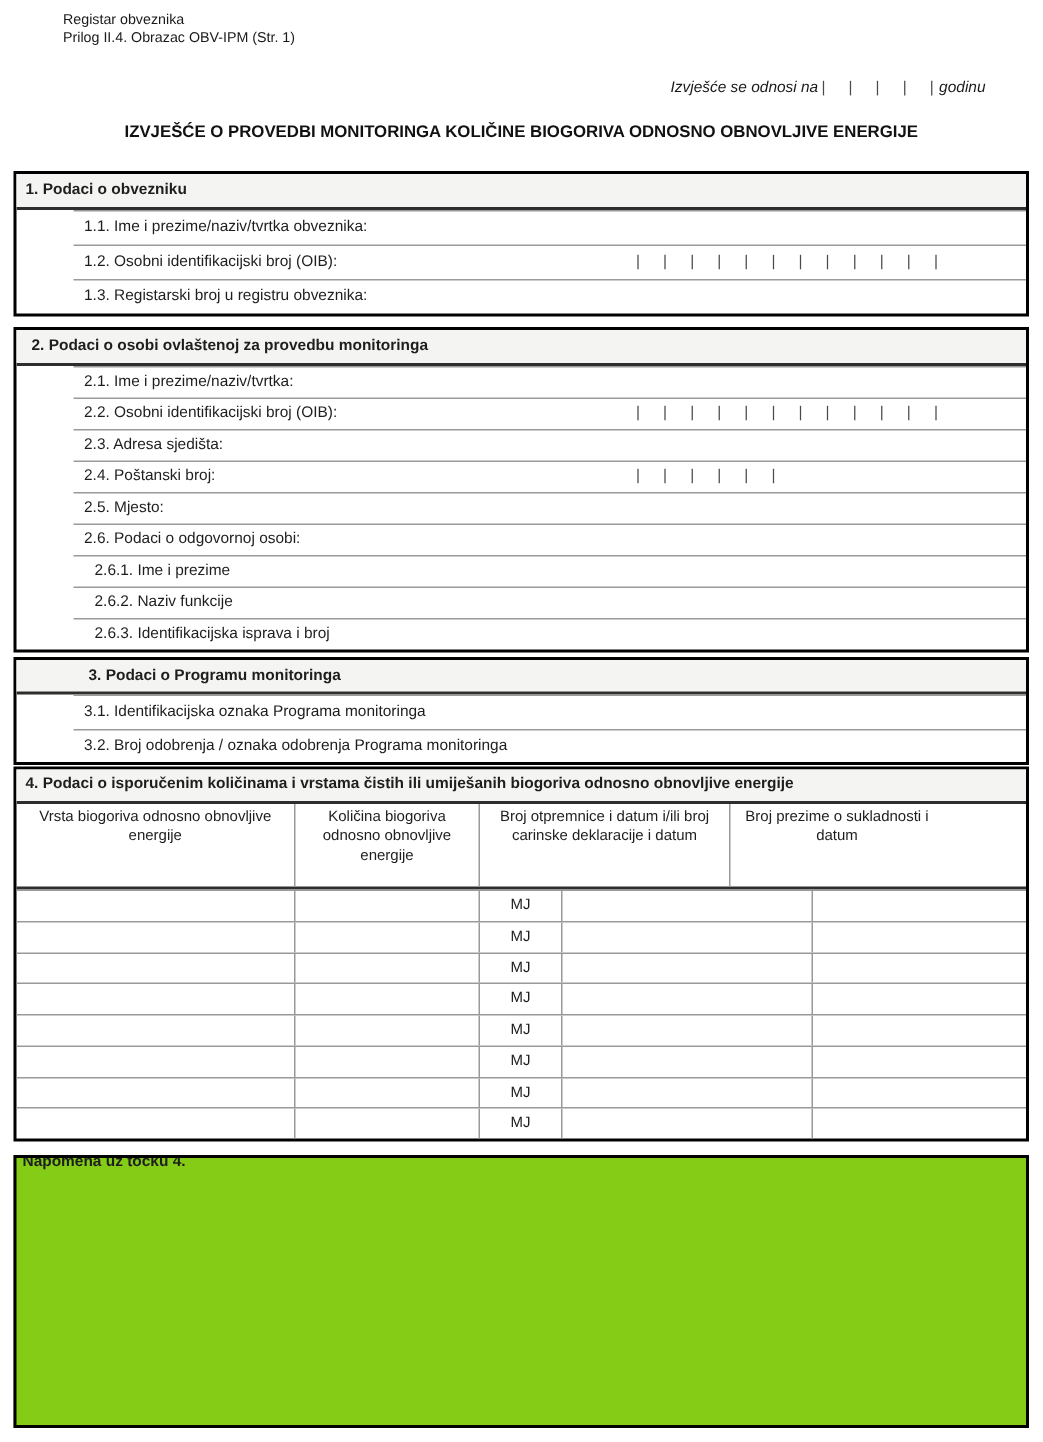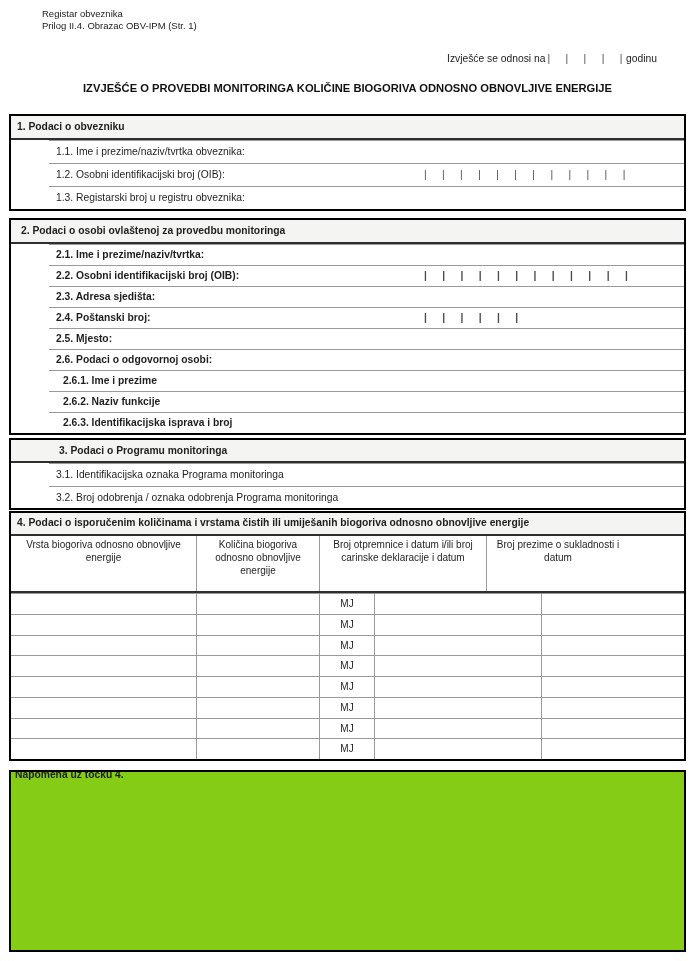--- a/index.html
+++ b/index.html
@@ -15,20 +15,21 @@
 
   .doc-header {
     position: absolute; left: 42px; top: 8px;
     font-size: 9.5px; line-height: 1.3; color: #1a1a1a;
   }
 
   .year-line {
     position: absolute; top: 53px; right: 38px;
     font-size: 10.3px; color: #1a1a1a;
     white-space: pre;
+    font-style: italic;
   }
   .pipes {
     white-space: pre;
     letter-spacing: 1.7px;
     color: #4a4a4a;
   }
   .year-line .pipes { margin: 0 2px; }
 
   .doc-title {
     position: absolute; top: 82px; left: 0; right: 0;
@@ -59,21 +60,21 @@
   .sec-row:first-of-type { border-top: none; }
   .sec-row.sub { padding-left: 14px; }
   .sec-row .pipes { position: absolute; left: 375px; top: 5px; }
 
   #section1 { top: 114px; }
   #section1 .sec-header { height: 24px; }
   #section1 .sec-row { height: 23px; }
 
   #section2 { top: 218px; }
   #section2 .sec-header { height: 24px; padding-left: 10px; }
-  #section2 .sec-row { height: 21px; padding-top: 4px; font-weight: bold; }
+  #section2 .sec-row { height: 21px; padding-top: 4px; }
   #section2 .sec-row .pipes { top: 4px; }
 
   #section3 { top: 438px; }
   #section3 .sec-header { height: 23px; padding-left: 48px; }
   #section3 .sec-row { height: 22.5px; }
 
   #section4 { top: 511px; }
   #section4 .sec-header { height: 23px; padding-top: 4px; }
   .t4-colhead { display: flex; height: 57px; border-bottom: 2px solid #2f2f2f; }
   .t4-colhead .cell {

